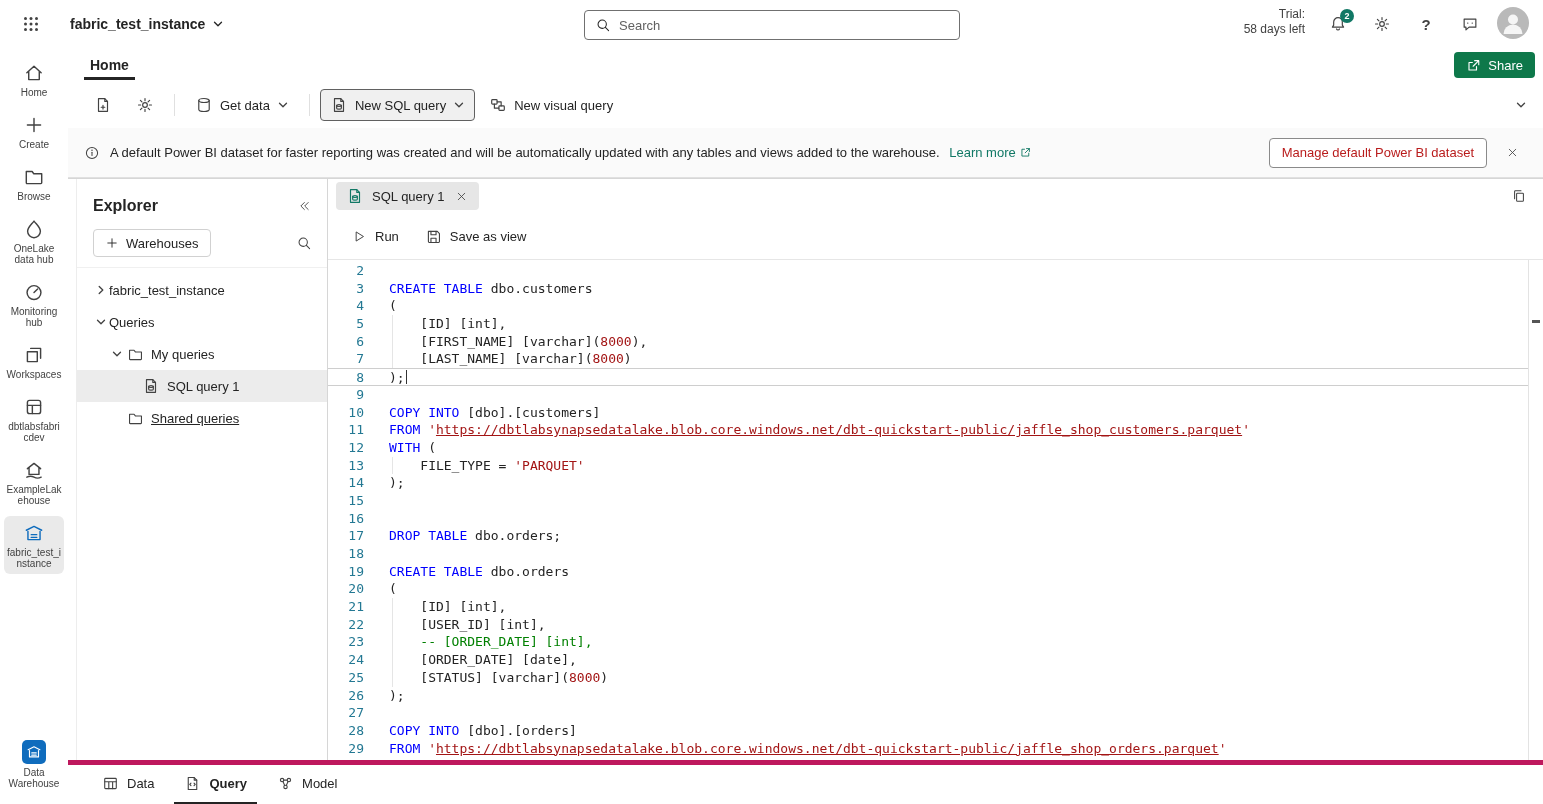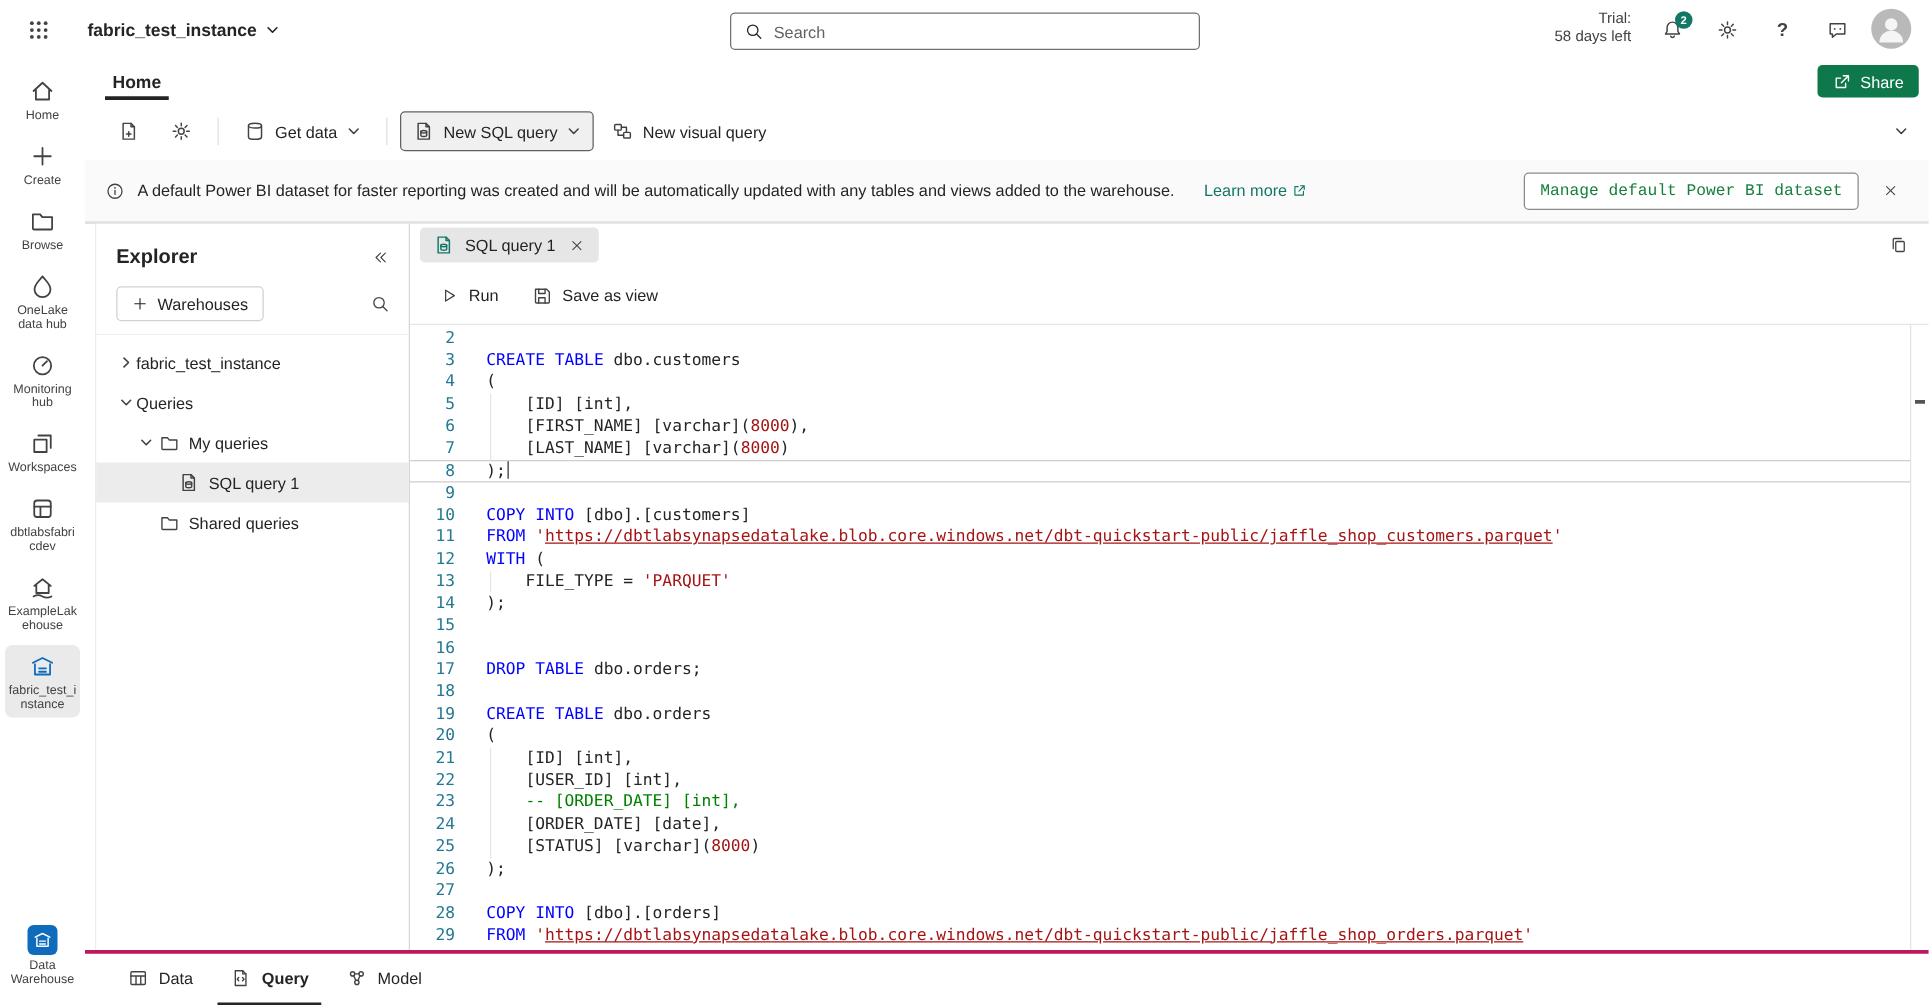--- a/index.html
+++ b/index.html
@@ -41,22 +41,22 @@
 .toolbar { height:46px; flex:0 0 46px; display:flex; align-items:center; padding:0 16px; gap:4px; }
 .tbtn { display:flex; align-items:center; gap:7px; height:32px; padding:0 9px; border-radius:4px; color:#242424; cursor:pointer; border:1px solid transparent; background:transparent; font-size:13px; font-family:inherit;justify-content:flex-end; }
 .tbtn .icon { color:#424242; }
 .tbtn.pressed { background:#f0f0f0; border-color:#616161; }
 .tb-divider { width:1px; height:22px; background:#e0e0e0; margin:0 6px; }
 .toolbar-collapse { margin-left:auto; color:#424242; cursor:pointer; }
 
 
 .banner { height:50px; flex:0 0 50px; display:flex; align-items:center; gap:10px; padding:0 16px; background:#fafafa; border-bottom:1px solid #e0e0e0; }
 .banner-text { font-size:13px; color:#242424; }
-.learn-more { color:var(--accent,#117865); display:inline-flex; align-items:center; gap:3px; cursor:pointer; margin-left:20px; }
-.manage-btn { margin-left:auto; border:1px solid #8a8a8a; background:#fff; border-radius:4px; height:30px; padding:0 12px; font-size:13px; cursor:pointer; font-family:Liberation Mono, monospace; color:#15803d; white-space:nowrap; }
+.learn-more { color:var(--accent,#117865); display:inline-flex; align-items:center; gap:3px; cursor:pointer; margin-left:6px; }
+.manage-btn { margin-left:auto; border:1px solid #8a8a8a; background:#fff; border-radius:4px; height:30px; padding:0 12px; font-size:13px; cursor:pointer; font-family:Liberation Sans, sans-serif; color:#b91c1c; white-space:nowrap; }
 .banner-close { width:30px; height:30px; display:flex; align-items:center; justify-content:center; color:#424242; cursor:pointer; flex:0 0 30px; }
 
 
 .content-row { flex:1; display:flex; min-height:0; border-top:1px solid #d6d6d6; }
 .explorer { width:252px; flex:0 0 252px; background:#fff; border-right:1px solid #d6d6d6; border-left:1px solid #ededed; margin-left:8px; display:flex; flex-direction:column; padding-top:4px; }
 .explorer-header { display:flex; align-items:center; justify-content:space-between; padding:10px 10px 8px 16px; }
 .explorer-title { font-size:16px; font-weight:700; }
 .sm-btn { width:26px; height:26px; display:flex; align-items:center; justify-content:center; color:#424242; cursor:pointer; border-radius:4px; }
 .warehouses-row { display:flex; align-items:center; justify-content:space-between; padding:2px 10px 10px 16px; border-bottom:1px solid #f0f0f0; }
 .warehouses-btn { display:flex; align-items:center; gap:7px; border:1px solid #d1d1d1; background:#fff; border-radius:4px; height:28px; padding:0 11px; font-size:13px; cursor:pointer; font-family:inherit; color:#242424; }
@@ -85,21 +85,21 @@
 .caret { display:inline-block; width:1.5px; height:14px; background:#333; vertical-align:-2px; margin-left:1px; }
 .tok-kw { color:var(--keyword,#0000ff); }
 .tok-str { color:var(--string,#a31515); }
 .tok-lk { color:var(--string,#a31515); text-decoration:underline; }
 .tok-num { color:var(--number,#a31515); }
 .tok-cm { color:var(--comment,#008000); }
 .overview { width:15px; flex:0 0 15px; border-left:1px solid #e3e3e3; position:relative; }
 .ov-mark { position:absolute; top:60px; left:3px; right:3px; height:3px; background:#555; }
 
 
-.footer { height:44px; flex:0 0 44px; border-top:3px solid #be185d; display:flex; align-items:stretch; padding-left:24px; gap:10px; }
+.footer { height:44px; flex:0 0 44px; border-top:5px solid #be185d; display:flex; align-items:stretch; padding-left:24px; gap:10px; }
 .ftab { display:flex; align-items:center; gap:8px; padding:0 10px; font-size:13px; color:#242424; cursor:pointer; border-bottom:2px solid transparent; }
 .ftab.selected { font-weight:700; border-bottom-color:#242424; }
 .ftab .icon { color:#424242; }
 </style>
 </head>
 <body>
 
 <div class="app">
 
   <header class="topbar">
@@ -441,21 +441,21 @@
                 <span class="tree-icon">
                   <svg width="18" height="18" viewBox="0 0 20 20">
                     <path d="M5 3h7l3 3v11H5Z" fill="none" stroke="currentColor" stroke-width="1.3" stroke-linecap="round" stroke-linejoin="round"></path>
                     <path d="M12 3v3h3" fill="none" stroke="currentColor" stroke-width="1.3" stroke-linecap="round" stroke-linejoin="round"></path>
                     <ellipse cx="10" cy="10.5" rx="2.6" ry="1.1" fill="none" stroke="currentColor" stroke-width="1.3" stroke-linecap="round" stroke-linejoin="round"></ellipse>
                     <path d="M7.4 10.5v3c0 .6 1.2 1.1 2.6 1.1s2.6-.5 2.6-1.1v-3" fill="none" stroke="currentColor" stroke-width="1.3" stroke-linecap="round" stroke-linejoin="round"></path>
                   </svg>
                 </span>
                 <span>SQL query 1</span>
               </div>
-              <div class="tree-item" style="padding-left: 32px;">
+              <div class="tree-item" style="padding-left: 32px; text-decoration: underline;">
                 <span class="tree-chev"></span>
                 <span class="tree-icon">
                   <svg width="17" height="17" viewBox="0 0 20 20">
                     <path d="M3 5h5.3l1.5 2H17v8.3a.7.7 0 0 1-.7.7H3.7a.7.7 0 0 1-.7-.7Z" fill="none" stroke="currentColor" stroke-width="1.3" stroke-linecap="round" stroke-linejoin="round"></path>
                   </svg>
                 </span>
                 <span>Shared queries</span>
               </div>
             </div>
         </aside>

